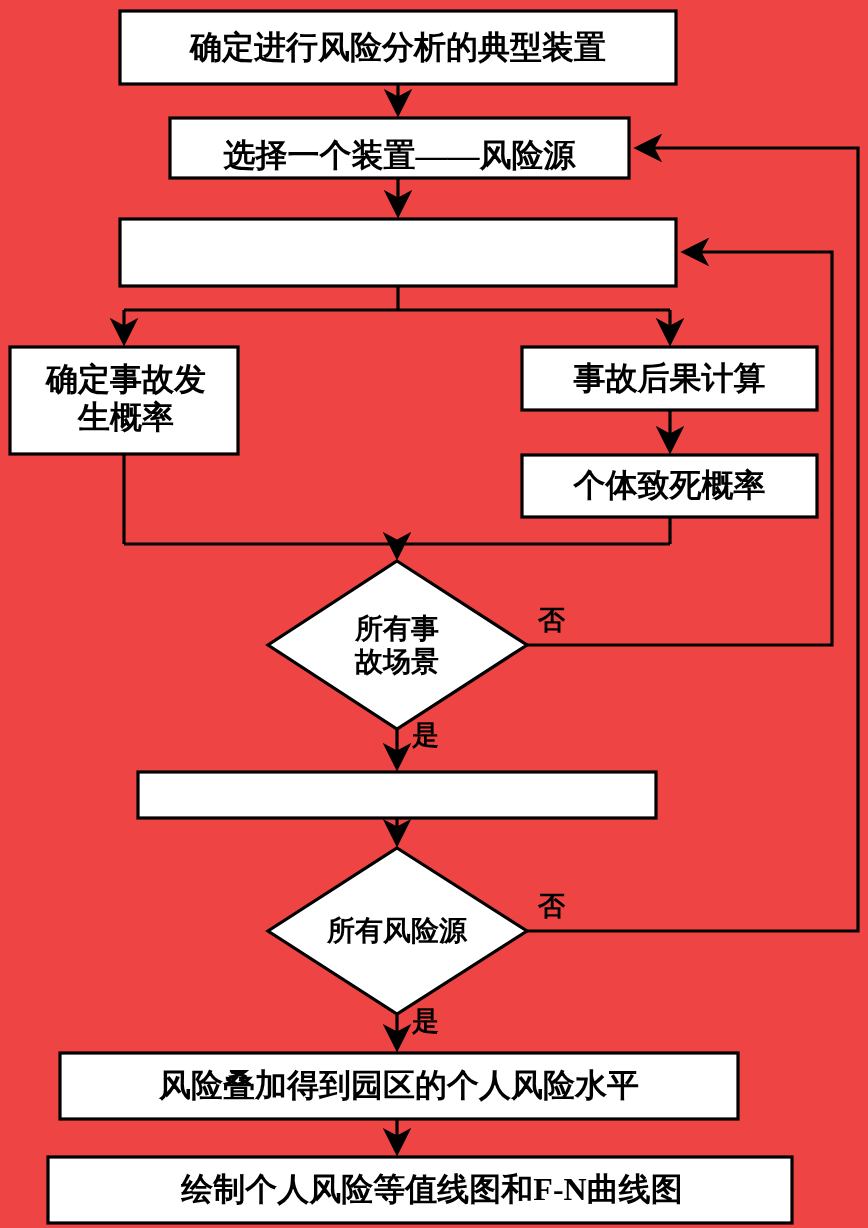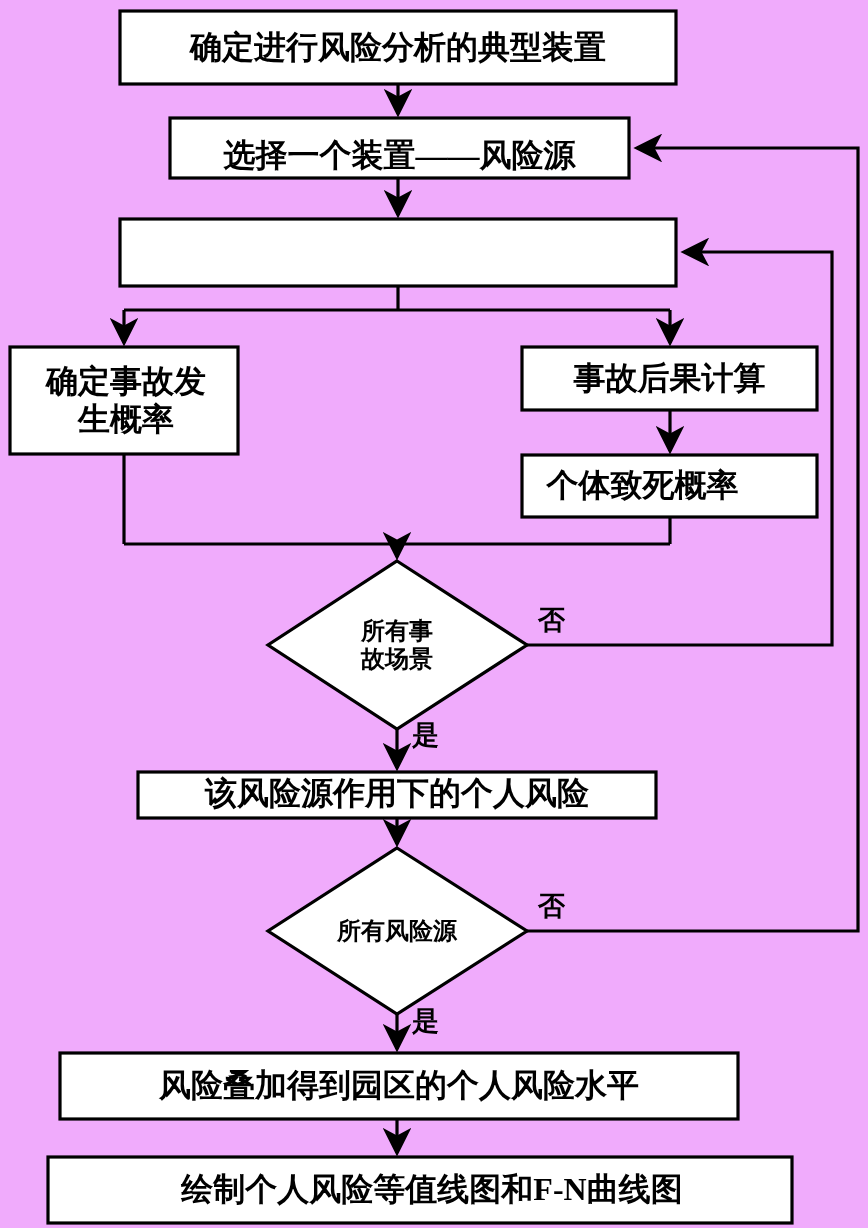--- a/index.html
+++ b/index.html
@@ -7,21 +7,21 @@
     padding: 0;
     background: #ffffff;
   }
   body {
     font-family: "Liberation Serif", "DejaVu Serif", serif;
   }
   #flowchart-root {
     position: relative;
     width: 868px;
     height: 1228px;
-    background: #f0abfc;
+    background: #ef4444;
     overflow: hidden;
   }
   #flow-svg {
     position: absolute;
     top: 0;
     left: 0;
     width: 868px;
     height: 1228px;
   }
   .node-label {
@@ -40,21 +40,21 @@
   .edge-label {
     position: absolute;
     color: #000000;
     font-family: "Liberation Serif", "DejaVu Serif", serif;
     font-weight: 700;
     font-size: 27px;
     line-height: 1;
     pointer-events: none;
   }
   .sz-32 { font-size: 32px; }
-  .sz-30 { font-size: 24px; }
+  .sz-30 { font-size: 28px; }
 </style>
 </head>
 <body>
 
 <div id="flowchart-root">
 
   <svg id="flow-svg" viewBox="0 0 868 1228">
     <defs>
       <marker id="ah" viewBox="0 0 12 12" refX="10.5" refY="6" markerWidth="9" markerHeight="9" orient="auto-start-reverse">
         <path d="M 0 0 L 12 6 L 0 12 L 3.2 6 Z" fill="#000000"></path>
@@ -108,31 +108,30 @@
       <line x1="397" y1="1119" x2="397" y2="1153" marker-end="url(#ah)"></line>
 
     </g>
   </svg>
 
   <div class="node-label sz-32" style="left:120px; top:11px; width:556px; height:73px;">确定进行风险分析的典型装置</div>
 
   <div class="node-label sz-32" style="left:170px; top:118px; width:459px; height:76px;">选择一个装置——风险源</div>
 
 
-  <div class="node-label sz-32" style="left:10px; top:347px; width:232px; height:107px;">确定事故发
+  <div class="node-label sz-32" style="left:10px; top:347px; width:232px; height:107px;font-family:Liberation Mono, monospace;">确定事故发
 生概率</div>
 
   <div class="node-label sz-32" style="left:522px; top:347px; width:295px; height:63px;">事故后果计算</div>
 
-  <div class="node-label sz-32" style="left:495px; top:455px; width:295px; height:62px;">个体致死概率</div>
+  <div class="node-label sz-32" style="left:522px; top:455px; width:295px; height:62px;">个体致死概率</div>
 
   <div class="node-label sz-30" style="left:297px; top:596px; width:200px; height:98px;">所有事
 故场景</div>
 
-  <div class="node-label sz-32" style="left:138px; top:770px; width:518px; height:48px;">该风险源作用下的个人风险</div>
 
   <div class="node-label sz-32" style="left:60px; top:1053px; width:678px; height:66px;">风险叠加得到园区的个人风险水平</div>
 
   <div class="node-label sz-30" style="left:282px; top:906px; width:230px; height:50px;">所有风险源</div>
 
   <div class="node-label sz-32" style="left:48px; top:1157px; width:744px; height:66px;margin-left:12px;"><span>绘制个人风险等值线图和 </span><span style="">F-N</span><span> 曲线图</span></div>
 
   <div class="edge-label" style="left:538px; top:607px;">否</div>
 
   <div class="edge-label" style="left:412px; top:722px;">是</div>

